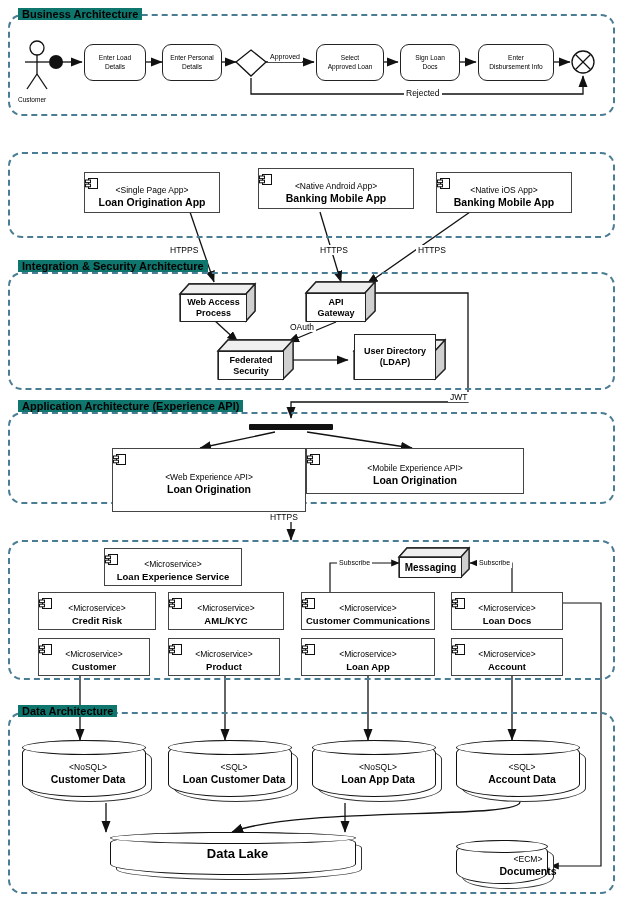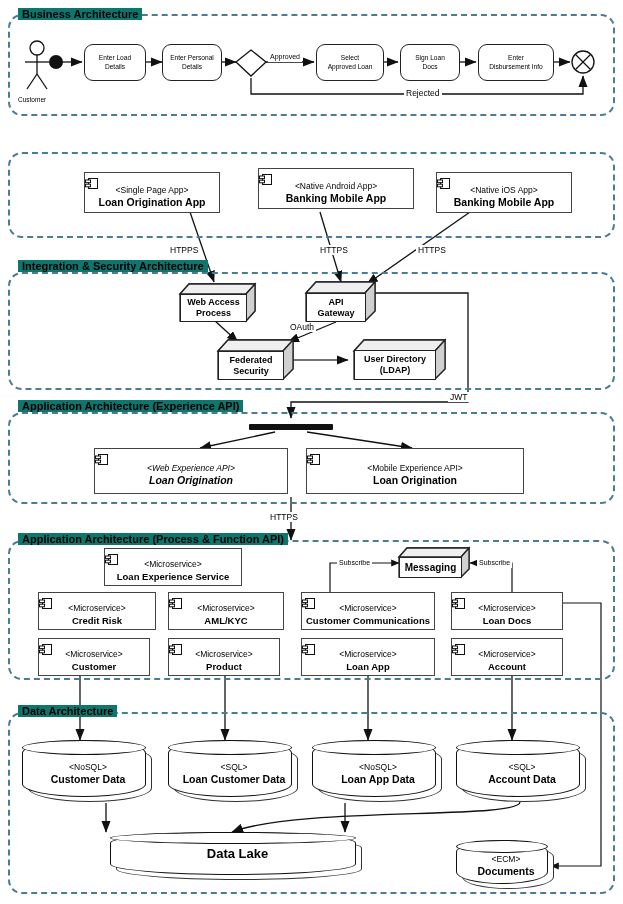--- a/index.html
+++ b/index.html
@@ -198,21 +198,20 @@
 
   <div class="section" style="left:8px;top:152px;width:607px;height:86px;"></div>
 
   <div class="section" style="left:8px;top:272px;width:607px;height:118px;"></div>
   <div class="section-title" style="left:18px;top:260px;">Integration &amp; Security Architecture</div>
 
   <div class="section" style="left:8px;top:412px;width:607px;height:92px;"></div>
   <div class="section-title" style="left:18px;top:400px;">Application Architecture (Experience API)</div>
 
   <div class="section" style="left:8px;top:540px;width:607px;height:140px;"></div>
-  <div class="section-title" style="left:18px;top:533px;">Application Architecture (Process &amp; Function API)</div>
 
   <div class="section" style="left:8px;top:712px;width:607px;height:182px;"></div>
   <div class="section-title" style="left:18px;top:705px;">Data Architecture</div>
 
   <div class="actor-lbl" style="left:18px;top:96px;">Customer</div>
 
   <div class="act" style="left:84px;top:44px;width:62px;height:37px;">Enter Load<br>Details</div>
   <div class="act" style="left:162px;top:44px;width:60px;height:37px;">Enter Personal<br>Details</div>
   <div class="act" style="left:316px;top:44px;width:68px;height:37px;">Select<br>Approved Loan</div>
   <div class="act" style="left:400px;top:44px;width:60px;height:37px;">Sign Loan<br>Docs</div>
@@ -288,32 +287,32 @@
       <span>Gateway</span>
     </div>
   </div>
 
   <div class="node" style="left:354px;top:340px;width:92px;height:40px;">
     <svg width="92" height="40">
       <polygon points="0,11 10,0 91,0 91,29 81,39 0,39" fill="#d8d8d8" stroke="#222" stroke-width="1.3"></polygon>
       <polygon points="0,11 10,0 91,0 81,11" fill="#efefef" stroke="#222" stroke-width="1.3"></polygon>
       <polygon points="81,11 91,0 91,29 81,39" fill="#d0d0d0" stroke="#222" stroke-width="1.3"></polygon>
     </svg>
-    <div class="face" style="width:82px;height:30px;background:#fff;">
+    <div class="face" style="width:82px;height:46px;background:#fff;">
       <span>User Directory</span>
       <span>(LDAP)</span>
     </div>
   </div>
 
   <div class="elabel" style="left:288px;top:322px;">OAuth</div>
   <div class="elabel" style="left:448px;top:392px;">JWT</div>
 
   <div class="forkbar" style="left:249px;top:424px;width:84px;height:6px;"></div>
 
-  <div class="comp" style="left:94px;top:448px;width:194px;height:46px;font-style:italic;">
+  <div class="comp" style="left:112px;top:448px;width:194px;height:64px;">
     <svg class="comp-icon" viewBox="0 0 13 11">
         <rect x="3.5" y="0.5" width="9" height="10" fill="#fff" stroke="#111"></rect>
         <rect x="0.5" y="2" width="5" height="2.6" fill="#fff" stroke="#111"></rect>
         <rect x="0.5" y="6.2" width="5" height="2.6" fill="#fff" stroke="#111"></rect>
       </svg>
     <span class="stereo">&lt;Web Experience API&gt;</span>
     <span class="nm">Loan Origination</span>
   </div>
   <div class="comp" style="left:306px;top:448px;width:218px;height:46px;">
     <svg class="comp-icon" viewBox="0 0 13 11">
@@ -467,21 +466,21 @@
 
   <div class="cyl" style="left:110px;top:832px;width:255px;height:50px;">
     <div class="shadow" style="width:246px;height:43px;border-radius:50%/11px;"></div>
     <div class="body" style="width:246px;height:43px;border-radius:50%/11px;"></div>
     <div class="top" style="width:246px;height:12px;"></div>
     <div class="lbl" style="top:15px;">
       <span class="nm big">Data Lake</span>
     </div>
   </div>
 
-  <div class="cyl" style="left:456px;top:840px;width:100px;height:50px;">
+  <div class="cyl" style="left:456px;top:840px;width:100px;height:50px;padding-left:44px;">
     <div class="shadow" style="width:92px;height:44px;border-radius:50%/12px;"></div>
     <div class="body" style="width:92px;height:44px;border-radius:50%/12px;"></div>
     <div class="top" style="width:92px;height:13px;"></div>
     <div class="lbl" style="top:14px;">
       <span class="stereo">&lt;ECM&gt;</span>
       <span class="nm">Documents</span>
     </div>
   </div>
 
 </div>

